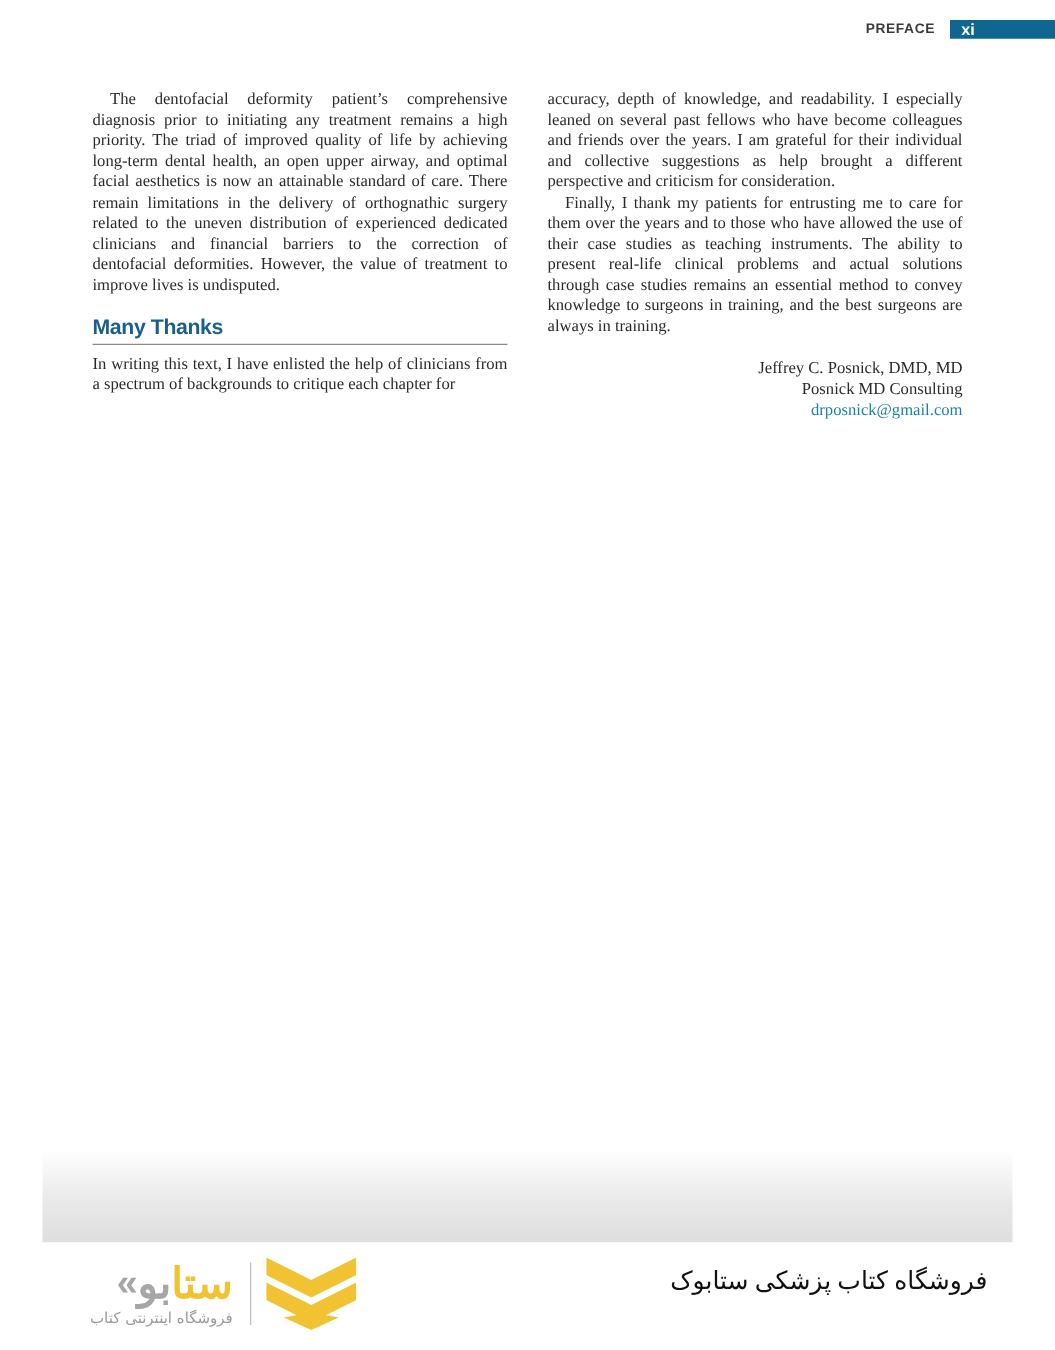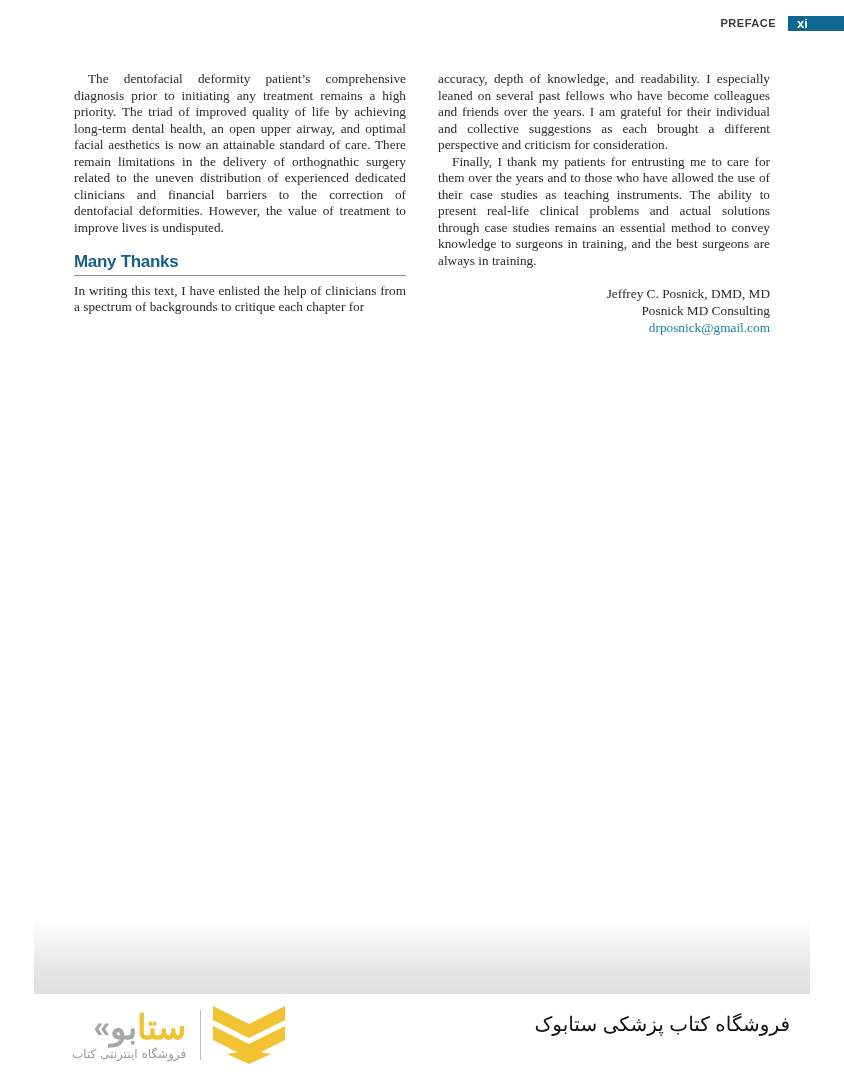--- a/index.html
+++ b/index.html
@@ -1,21 +1,21 @@
 <!DOCTYPE html>
 <html><head>
 <meta charset="utf-8">
 <style>
   html, body { margin:0; padding:0; }
   body { width:844px; height:1080px; background:#ffffff; position:relative; overflow:hidden;
          font-family:"Liberation Serif", "DejaVu Serif", serif; color:#2a2a2a; }
   .running-head { position:absolute; top:0; right:0; height:46px; display:flex; align-items:center; }
   .running-title { font-family:"Liberation Sans", sans-serif; font-size:11px; font-weight:bold; letter-spacing:0.5px;
                    color:#3a3a3a; display:flex; align-items:center; padding-right:12px; }
-  .page-tab { background:#0f6791; width:56px; color:#fff; font-family:"Liberation Sans", sans-serif; font-weight:bold;
+  .page-tab { background:#0f6791; width:84px; color:#fff; font-family:"Liberation Sans", sans-serif; font-weight:bold;
               font-size:13px; display:flex; align-items:center; padding-left:9px; box-sizing:border-box; }
   .col { position:absolute; top:71px; width:332px; font-size:13.3px; line-height:16.5px; text-align:justify; }
   .col.left { left:74px; }
   .col.right { left:438px; }
   .col p { margin:0; }
   .col p.indent { text-indent:14px; }
   .section-head { margin-top:18px; font-family:"Liberation Sans", sans-serif; font-weight:bold; font-size:17px;
                   color:#1a5e8c; padding-bottom:4px; border-bottom:1.5px solid #8a8a8a; margin-bottom:7px; letter-spacing:-0.3px; }
   .signature { margin-top:16px; text-align:right; line-height:17px; }
   .signature .email { color:#1b7fa6; }
@@ -24,41 +24,41 @@
   .banner { position:absolute; left:0; top:994px; width:844px; height:86px; background:#fff; }
   .logo { position:absolute; left:72px; top:12px; display:flex; align-items:center; }
   .logo-word { display:flex; flex-direction:column; align-items:flex-end; }
   .logo-glyphs { display:flex; align-items:center; font-family:"Liberation Sans", sans-serif; font-weight:bold; font-size:34px; line-height:36px; }
   .logo-chev { color:#a6a6a6; letter-spacing:-6px; margin-right:6px; font-size:30px; }
   .logo-gray { color:#a6a6a6; }
   .logo-yellow { color:#f1c232; }
   .logo-sub { font-family:"DejaVu Sans", sans-serif; font-size:12px; color:#9a9a9a; direction:rtl; margin-top:2px; }
   .logo-sep { width:1px; height:50px; background:#bdbdbd; margin:0 12px 0 14px; }
   .logo-mark { width:72px; height:58px; }
-  .shop-title { position:absolute; right:54px; top:18px; font-family:Liberation Sans, sans-serif; font-size:20px; color:#111;
+  .shop-title { position:absolute; right:54px; top:18px; font-family:Liberation Serif, serif; font-size:20px; color:#111;
                 direction:rtl; }
   .shop-url { position:absolute; right:48px; top:48px; font-family:"Liberation Sans", sans-serif; font-size:23px; letter-spacing:8px; color:#1a1a1a; }
   .shop-url .hl { color:#f1c232; }
 </style>
 </head>
 <body>
 
 <div class="running-head">
   <span class="running-title">PREFACE</span>
   <span class="page-tab">xi</span>
 </div>
 
 <div class="col left">
   <p class="indent">The dentofacial deformity patient’s comprehensive diagnosis prior to initiating any treatment remains a high priority. The triad of improved quality of life by achieving long-term dental health, an open upper airway, and optimal facial aesthetics is now an attainable standard of care. There remain limitations in the delivery of orthognathic surgery related to the uneven distribution of experienced dedicated clinicians and financial barriers to the correction of dentofacial deformities. However, the value of treatment to improve lives is undisputed.</p>
   <div class="section-head">Many Thanks</div>
   <p>In writing this text, I have enlisted the help of clinicians from a spectrum of backgrounds to critique each chapter for</p>
 </div>
 
 <div class="col right">
-  <p>accuracy, depth of knowledge, and readability. I especially leaned on several past fellows who have become colleagues and friends over the years. I am grateful for their individual and collective suggestions as each brought a different perspective and criticism for consideration.</p>
+  <p>accuracy, depth of knowledge, and readability. I especially leaned on several past fellows who have become colleagues and friends over the years. I am grateful for their individual and collective suggestions as help brought a different perspective and criticism for consideration.</p>
   <p class="indent">Finally, I thank my patients for entrusting me to care for them over the years and to those who have allowed the use of their case studies as teaching instruments. The ability to present real-life clinical problems and actual solutions through case studies remains an essential method to convey knowledge to surgeons in training, and the best surgeons are always in training.</p>
   <div class="signature">
     <div>Jeffrey C. Posnick, DMD, MD</div>
     <div>Posnick MD Consulting</div>
     <div class="email">drposnick@gmail.com</div>
   </div>
 </div>
 
 <div class="fade"></div>
 

